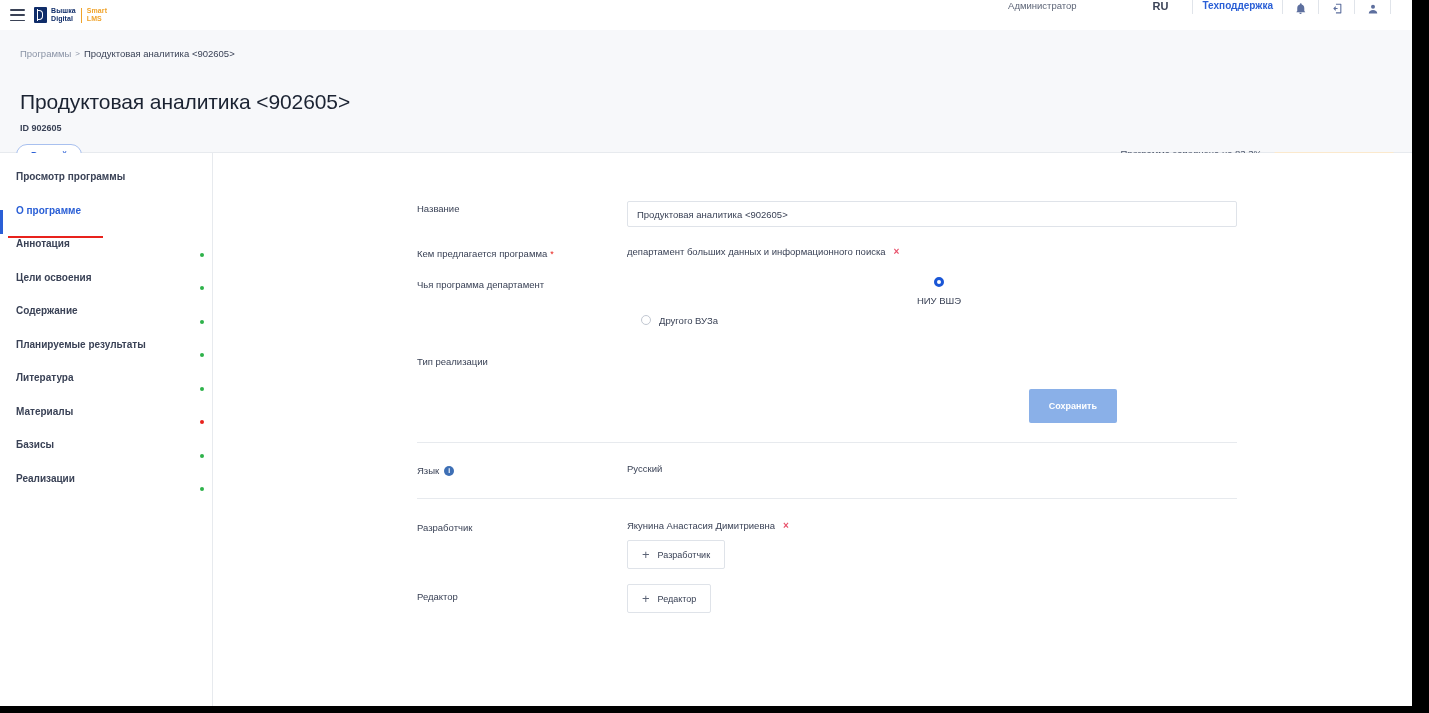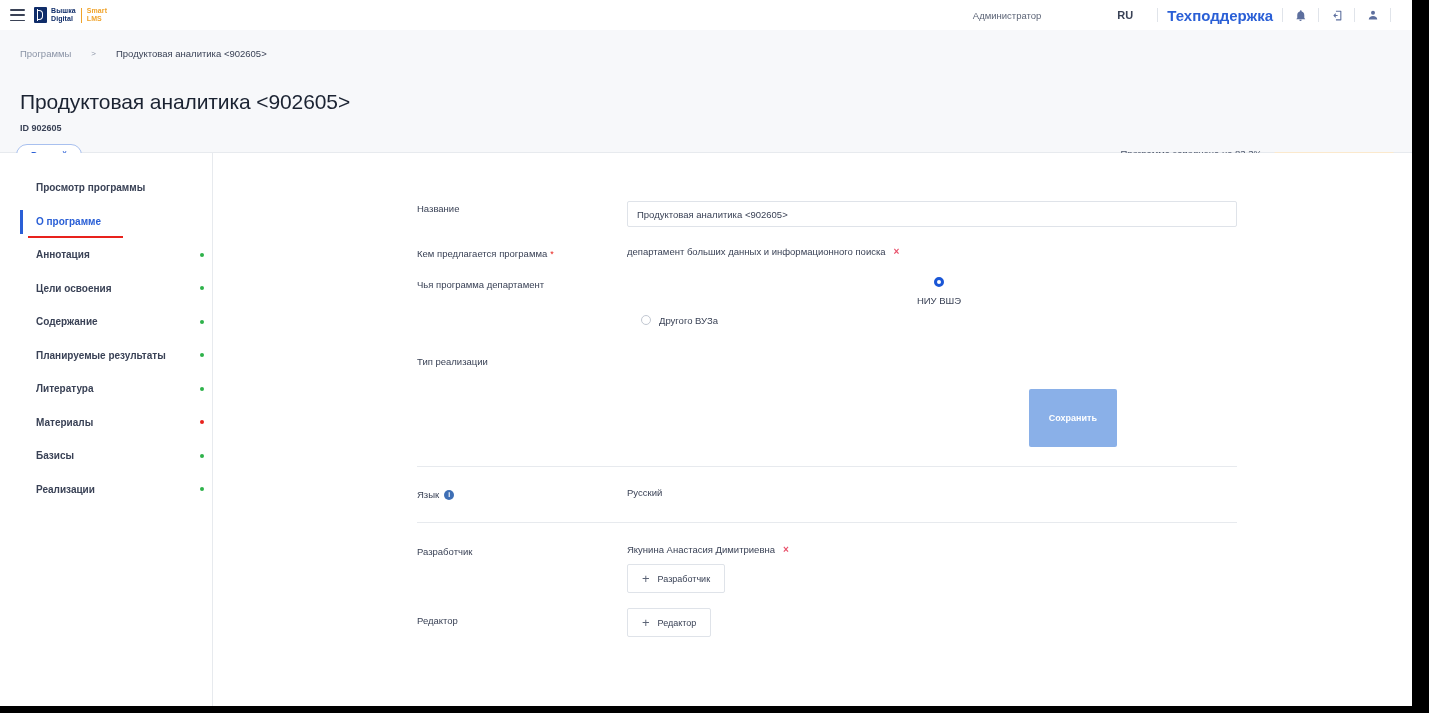--- a/index.html
+++ b/index.html
@@ -65,49 +65,49 @@
   .logo-div {
     width: 1px; height: 15px; background: #f0a32a; margin: 0 5px;
   }
   .logo-txt2 {
     font-size: 7px; line-height: 8px; font-weight: bold;
     color: #f0a32a; letter-spacing: 0.1px;
   }
 
   .hdr-right {
     position: absolute; right: 12px; top: 0; height: 30px;
-    display: flex; align-items: center; gap: 0;
+    display: flex; align-items: flex-start; gap: 0;
   }
   .hdr-user {
     font-size: 9.5px; color: #5d6577; margin-right: 52px; white-space: nowrap;
   }
   .caret {
     width: 0; height: 0;
     border-left: 5px solid transparent; border-right: 5px solid transparent;
     border-top: 5px solid #6b7governance;
   }
   .caret { border-top-color: #707a92; }
   .hdr-lang { font-size: 11px; color: #3a4256; font-weight: bold; margin: 0 5px 0 14px; }
   .vsep { width: 1px; height: 14px; background: #e0e4ea; margin: 0 9px; }
   .hdr-support {
-    font-size: 15px; color: #2a5fd6; font-weight: bold; white-space: nowrap;
+    font-size: 10px; color: #2a5fd6; font-weight: bold; white-space: nowrap;
   }
   .icobtn {
     width: 17px; height: 17px; display: flex; align-items: center; justify-content: center;
     cursor: pointer;
   }
 
   
   .pagehead {
     position: absolute; left: 0; top: 30px;
     width: 1412px; height: 122px;
     background: #f7f8fa;
     border-bottom: 1px solid #e7eaee;
   }
-  .crumbs { position: absolute; left: 20px; top: 18px; font-size: 9.5px; display: flex; align-items: center; gap: 20px; }
+  .crumbs { position: absolute; left: 20px; top: 18px; font-size: 9.5px; display: flex; align-items: center; gap: 4px; }
   .crumb-link { color: #8b94a6; }
   .crumb-sep { color: #8b94a6; font-size: 8px; }
   .crumb-cur { color: #3a4256; }
   .pagetitle {
     position: absolute; left: 20px; top: 60px;
     font-size: 21px; color: #1b2332; font-weight: normal;
     letter-spacing: -0.1px;
   }
   .pageid { position: absolute; left: 20px; top: 93px; font-size: 9px; color: #3a4256; font-weight: bold; }
   .chip {
@@ -131,24 +131,23 @@
   
   .sidebar {
     position: absolute; left: 0; top: 153px;
     width: 212px; height: 553px;
     background: #ffffff;
     border-right: 1px solid #e7eaee;
   }
   .nav-item {
     position: relative;
     height: 33.5px;
-    display: flex; align-items: center;
+    display: flex; align-items: flex-start;
     padding: 0 14px 0 16px;
     cursor: pointer;
-    margin-left: 20px;
   }
   .nav-label { font-size: 10px; color: #3a4256; font-weight: bold; white-space: nowrap; }
   .nav-item.active .nav-label { color: #2a5fd6; }
   .nav-item.active::before {
     content: ""; position: absolute; left: 0; top: 5px;
     width: 2.5px; height: 24px; background: #2a5fd6;
   }
   .nav-dot {
     position: absolute; right: 8px; top: 50%; margin-top: -2px;
     width: 4px; height: 4px; border-radius: 50%;
@@ -206,21 +205,21 @@
     flex: 0 0 10px;
   }
   .radio.on { border: 3px solid #1a56d6; background: #ffffff; }
   .radio-lbl { font-size: 9.5px; color: #3a4256; }
 
   .btn-save {
     background: #8ab0e8; color: #ffffff;
     border: none; border-radius: 2px;
     font-family: "Liberation Sans", sans-serif;
     font-size: 9px; font-weight: bold;
-    padding: 24px 20px;
+    padding: 12px 20px;
     cursor: pointer;
   }
   .btn-add {
     background: #ffffff; border: 1px solid #dfe3e9; border-radius: 2px;
     font-family: "Liberation Sans", sans-serif;
     font-size: 9px; color: #3a4256;
     padding: 7px 14px;
     display: inline-flex; align-items: center; gap: 8px;
     cursor: pointer;
   }

